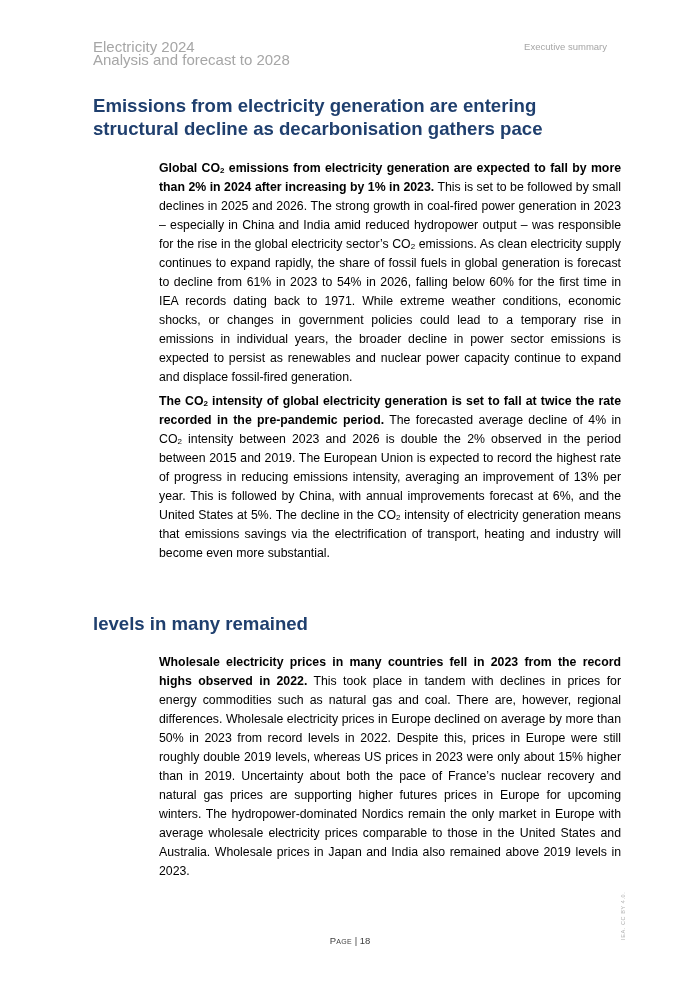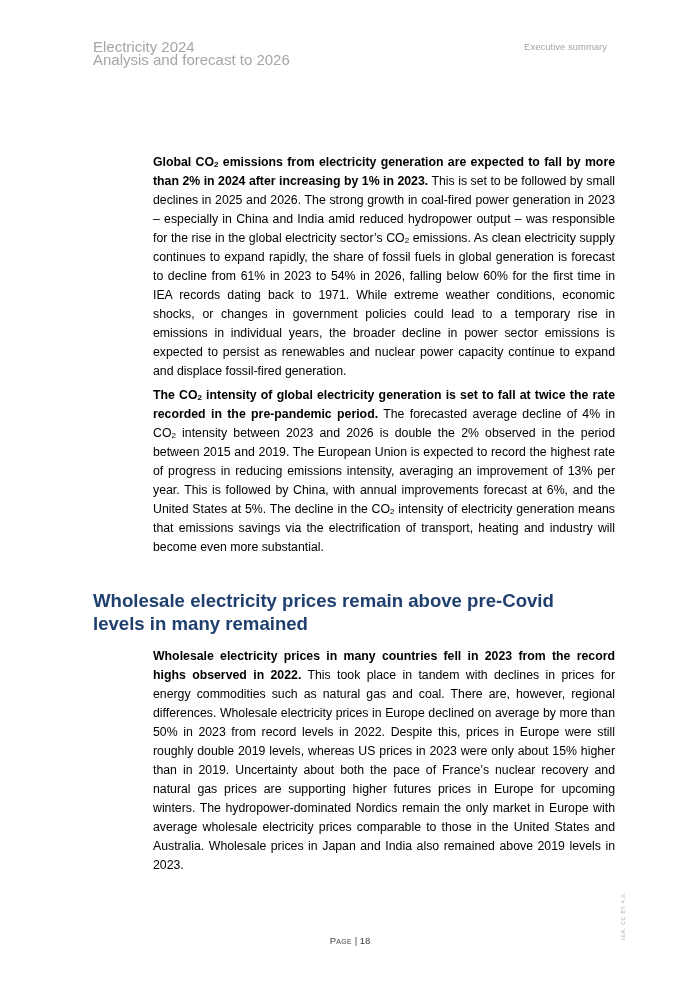--- a/index.html
+++ b/index.html
@@ -42,21 +42,21 @@
       color: #1f3f6e;
       margin: 0;
     }
     .para {
       position: absolute;
       left: 145px;
       width: 462px;
       font-size: 12.3px;
       line-height: 19px;
       text-align: justify;
-      margin: 8px;
+      margin: 14px;
     }
     .para b {
       font-weight: bold;
     }
     sub {
       font-size: 8px;
       vertical-align: -1px;
       line-height: 0;
     }
     .footer {
@@ -82,34 +82,35 @@
       color: #b0b0b0;
       white-space: nowrap;
       letter-spacing: 0.6px;
     }
   </style>
 </head>
 <body>
 
 <div class="header-left">
   <div>Electricity 2024</div>
-  <div>Analysis and forecast to 2026</div>
+  <div>Analysis and forecast to 2028</div>
 </div>
 <div class="header-right">Executive summary</div>
 
 <h2 class="heading" style="top:94px;">
-  <br>
+  <span>Emissions from electricity generation are entering</span><br>
+  <span>structural decline as decarbonisation gathers pace</span>
 </h2>
 
 <p class="para" style="top:145px;"><b><span>Global CO</span><sub>2</sub><span> emissions from electricity generation are expected to fall by more than 2% in 2024 after increasing by 1% in 2023.</span></b><span> This is set to be followed by small declines in 2025 and 2026. The strong growth in coal-fired power generation in 2023 – especially in China and India amid reduced hydropower output – was responsible for the rise in the global electricity sector’s CO</span><sub>2</sub><span> emissions. As clean electricity supply continues to expand rapidly, the share of fossil fuels in global generation is forecast to decline from 61% in 2023 to 54% in 2026, falling below 60% for the first time in IEA records dating back to 1971. While extreme weather conditions, economic shocks, or changes in government policies could lead to a temporary rise in emissions in individual years, the broader decline in power sector emissions is expected to persist as renewables and nuclear power capacity continue to expand and displace fossil-fired generation.</span></p>
 
 <p class="para" style="top:378px;"><b><span>The CO</span><sub>2</sub><span> intensity of global electricity generation is set to fall at twice the rate recorded in the pre-pandemic period.</span></b><span> The forecasted average decline of 4% in CO</span><sub>2</sub><span> intensity between 2023 and 2026 is double the 2% observed in the period between 2015 and 2019. The European Union is expected to record the highest rate of progress in reducing emissions intensity, averaging an improvement of 13% per year. This is followed by China, with annual improvements forecast at 6%, and the United States at 5%. The decline in the CO</span><sub>2</sub><span> intensity of electricity generation means that emissions savings via the electrification of transport, heating and industry will become even more substantial.</span></p>
 
 <h2 class="heading" style="top:589px;">
-  <span>Wholesale electricity prices remain above pre-Covid</span><br>
+  <br>
   <span>levels in many remained</span>
 </h2>
 
 <p class="para" style="top:639px;"><b>Wholesale electricity prices in many countries fell in 2023 from the record highs observed in 2022.</b><span> This took place in tandem with declines in prices for energy commodities such as natural gas and coal. There are, however, regional differences. Wholesale electricity prices in Europe declined on average by more than 50% in 2023 from record levels in 2022. Despite this, prices in Europe were still roughly double 2019 levels, whereas US prices in 2023 were only about 15% higher than in 2019. Uncertainty about both the pace of France’s nuclear recovery and natural gas prices are supporting higher futures prices in Europe for upcoming winters. The hydropower-dominated Nordics remain the only market in Europe with average wholesale electricity prices comparable to those in the United States and Australia. Wholesale prices in Japan and India also remained above 2019 levels in 2023.</span></p>
 
 <div class="footer">
   <span class="page-label">Page</span><span> | </span><span>18</span>
 </div>
 
 <div class="license">IEA. CC BY 4.0.</div>

